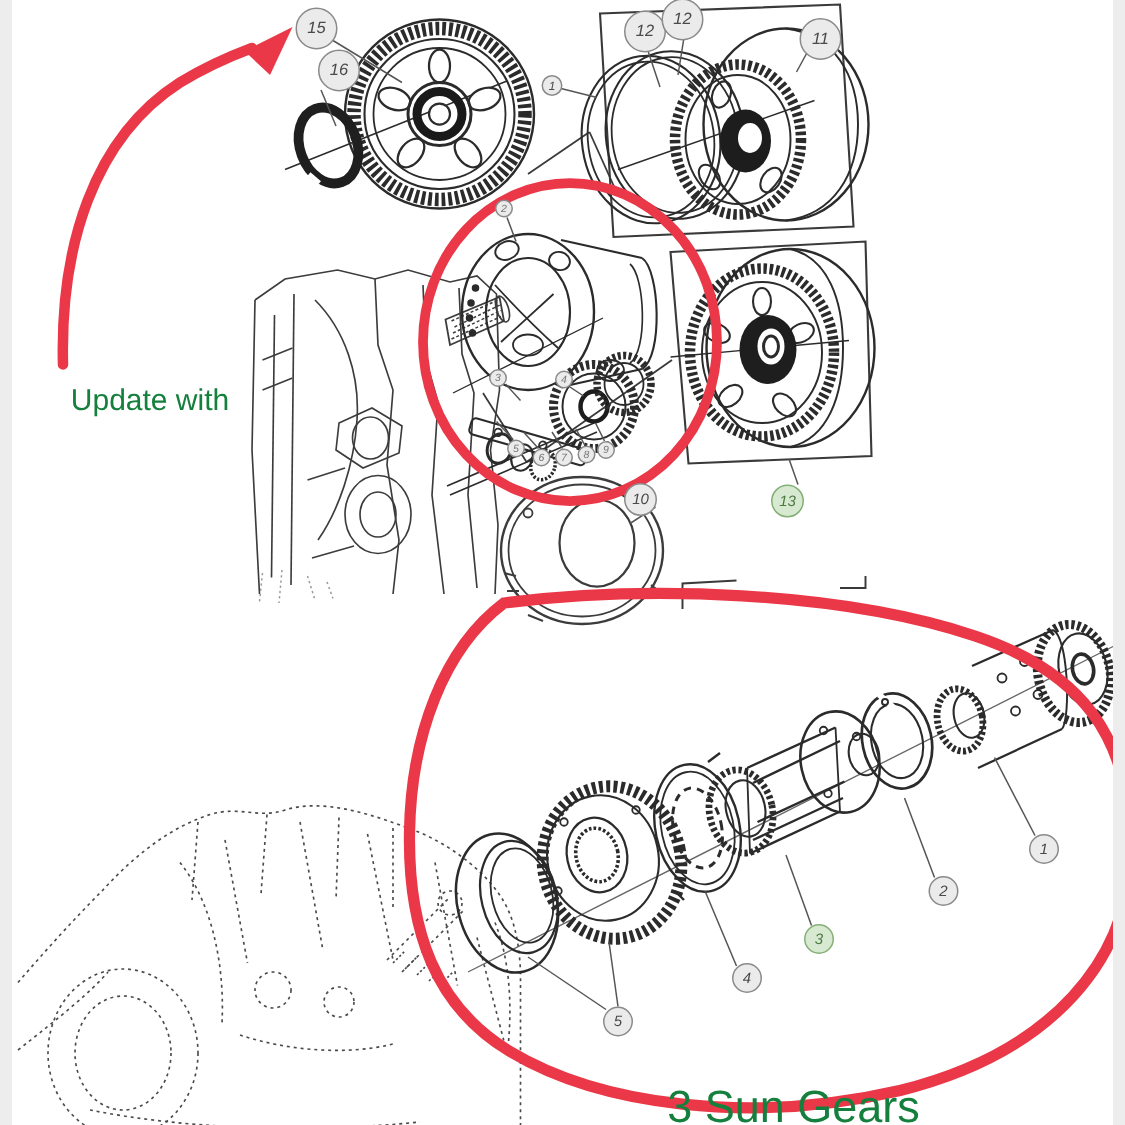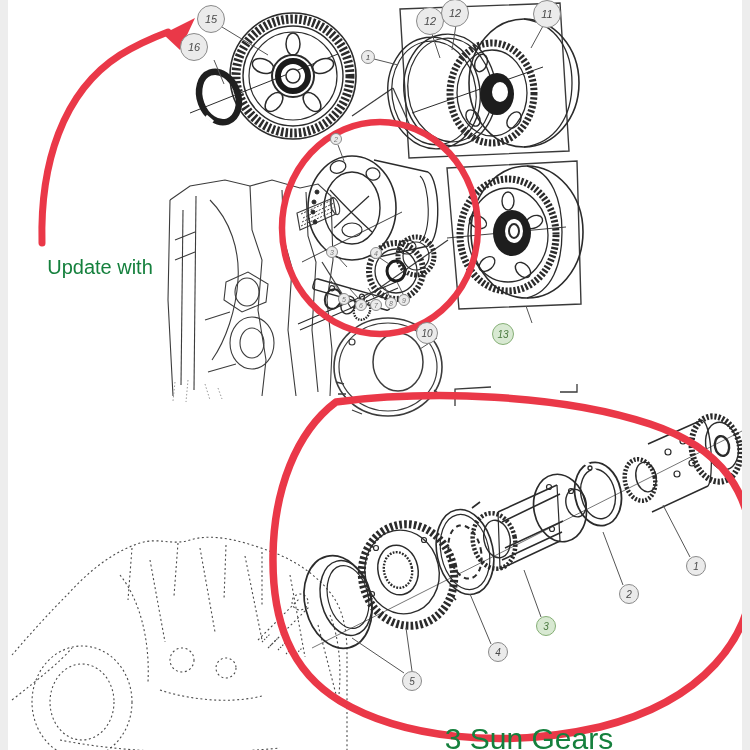--- a/index.html
+++ b/index.html
@@ -287,35 +287,35 @@
 
 <div class="edge" style="left:0"></div>
 <div class="edge" style="left:742px"></div>
 
 <div id="update-note" class="note">
   <div>Update with</div>
 </div>
 <div id="sun-note" class="note">3 Sun Gears</div>
 
 <div class="co d28" style="left:197px;top:5px">15</div>
-<div class="co d28" style="left:180px;top:33px">16</div>
+<div class="co d28" style="left:212px;top:33px">16</div>
 <div class="co d28" style="left:416px;top:7px">12</div>
 <div class="co d28" style="left:441px;top:-1px">12</div>
-<div class="co d28" style="left:533px;top:0px">11</div>
+<div class="co d28" style="left:533px;top:12px">11</div>
 <div class="co d14" style="left:361px;top:50px">1</div>
 <div class="co d12" style="left:330px;top:133px">2</div>
 <div class="co d12" style="left:326px;top:246px">3</div>
 <div class="co d12" style="left:370px;top:247px">4</div>
 <div class="co d12" style="left:338px;top:293px">5</div>
 <div class="co d12" style="left:355px;top:299px">6</div>
 <div class="co d12" style="left:370px;top:299px">7</div>
 <div class="co d12" style="left:385px;top:297px">8</div>
 <div class="co d12" style="left:398px;top:294px">9</div>
 <div class="co d22" style="left:416px;top:322px">10</div>
-<div class="co d22 green" style="left:492px;top:323px">13</div>
+<div class="co d22 green" style="left:514px;top:323px">13</div>
 
 <div class="co d20" style="left:686px;top:556px">1</div>
 <div class="co d20" style="left:619px;top:584px">2</div>
 <div class="co d20 green" style="left:536px;top:616px">3</div>
 <div class="co d20" style="left:488px;top:642px">4</div>
 <div class="co d20" style="left:402px;top:671px">5</div>
 
 </div>
 
 </body></html>

